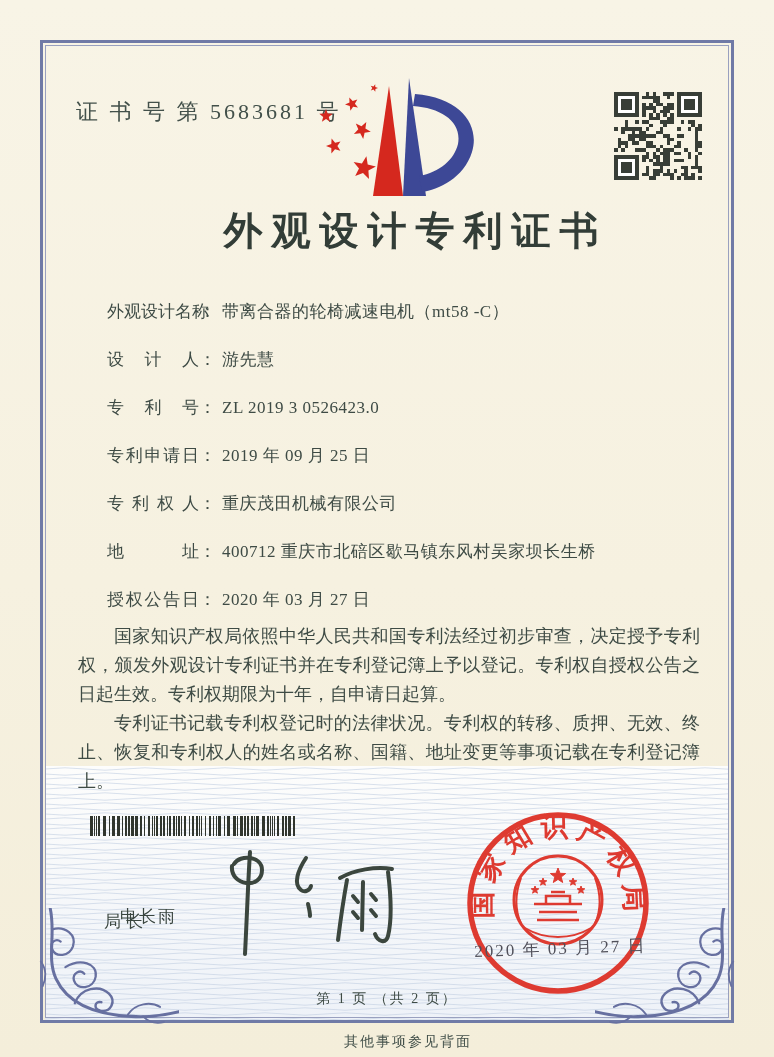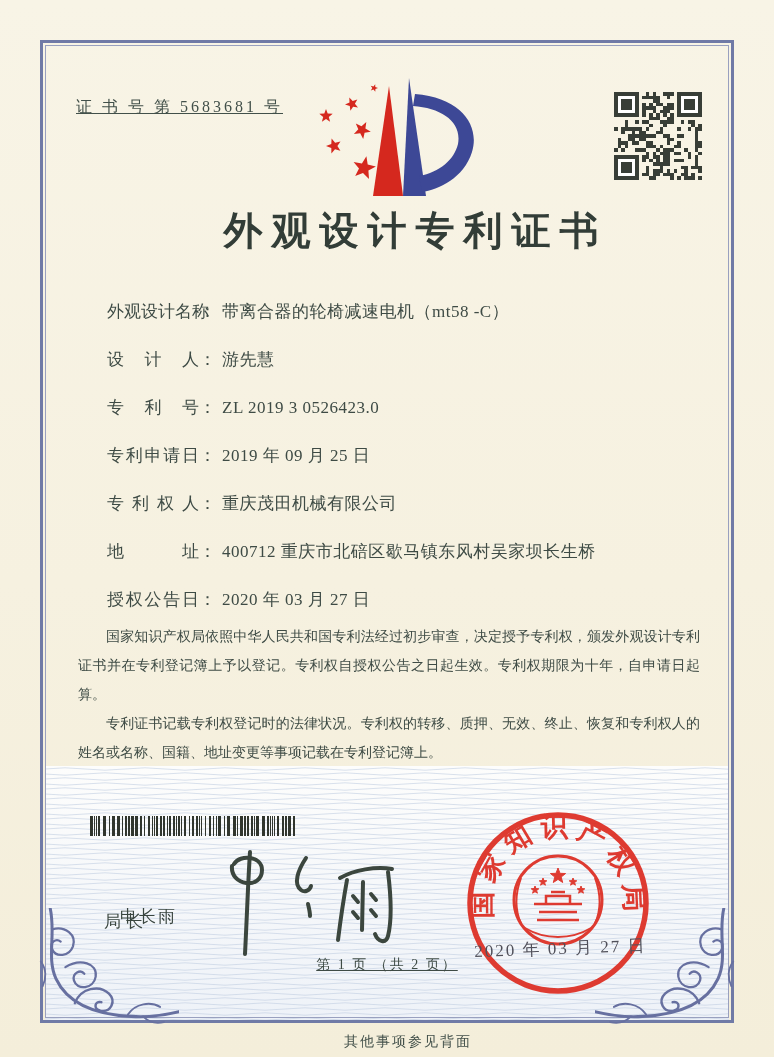--- a/index.html
+++ b/index.html
@@ -8,50 +8,50 @@
         background:linear-gradient(180deg,#f8f4e6 0%,#f6f1e0 55%,#f4eeda 100%);}
   .frame{position:absolute;left:40px;top:40px;width:688px;height:977px;
          border:3px solid #707aa6;z-index:3;pointer-events:none;}
   .frame-inner{position:absolute;inset:2px;border:1px solid #99a0bf;}
   .panel{position:absolute;left:45px;top:766px;width:684px;height:256px;
          background:linear-gradient(180deg,#fdfdfc,#eef2f8);z-index:1;}
   .panel svg{position:absolute;left:0;top:0;}
   .flourish{position:absolute;top:908px;width:142px;height:124px;z-index:4;}
   .fl-left{left:37px;}
   .fl-right{left:595px;transform:scaleX(-1);}
-  .cert-no{position:absolute;left:76px;top:97px;font-size:16px;letter-spacing:3px;
-           color:#42504a;z-index:5;text-decoration:underline;}
+  .cert-no{position:absolute;left:76px;top:97px;font-size:22px;letter-spacing:3px;
+           color:#42504a;z-index:5;}
   .logo{position:absolute;left:312px;top:64px;width:165px;height:142px;z-index:5;}
   .qr{position:absolute;left:614px;top:92px;width:88px;height:88px;z-index:5;}
   .title{position:absolute;left:0;right:0;top:204px;margin:0;text-align:center;
          font-size:39px;font-weight:700;letter-spacing:9px;text-indent:9px;
          color:#323d37;z-index:5;padding-left:48px;}
   .field-row{position:absolute;left:78px;width:630px;font-size:17px;color:#3e4b45;
              z-index:5;white-space:nowrap;margin-left:29px;}
   .flabel{display:inline-block;width:92px;text-align:justify;text-align-last:justify;}
   .fcolon{display:inline-block;margin-right:6px;}
   .fvalue{letter-spacing:0.5px;}
   .grant-no-group{position:absolute;left:252px;top:0;}
   .grant-no-group .flabel{width:auto;text-align-last:auto;}
-  .paras{position:absolute;left:78px;top:622px;width:622px;font-size:14px;
+  .paras{position:absolute;left:78px;top:622px;width:622px;font-size:18px;
          line-height:29px;text-align:justify;color:#3e4b45;z-index:5;}
   .paras p{margin:0;text-indent:2em;}
   .barcode{position:absolute;left:90px;top:816px;z-index:5;}
   .director-title{position:absolute;left:104px;top:910px;font-size:17px;
                   letter-spacing:5px;color:#39453f;z-index:5;}
   .director-name{position:absolute;left:120px;top:905px;font-size:17px;
                  letter-spacing:2px;color:#39453f;z-index:5;}
   .signature{position:absolute;left:200px;top:836px;width:228px;height:128px;z-index:5;}
   .seal{position:absolute;left:463px;top:808px;width:190px;height:190px;z-index:6;
         opacity:.93;}
   .seal-date{position:absolute;left:468px;top:937px;width:185px;text-align:center;
              font-size:17px;letter-spacing:2px;color:#50505a;z-index:7;
              transform:rotate(-2deg);}
-  .page-info{position:absolute;left:0;right:0;top:956px;text-align:center;
-             font-size:14px;letter-spacing:2px;color:#3e4b45;z-index:5;text-decoration:underline;}
+  .page-info{position:absolute;left:0;right:0;top:990px;text-align:center;
+             font-size:14px;letter-spacing:2px;color:#3e4b45;z-index:5;}
   .back-note{position:absolute;left:0;right:0;top:1033px;text-align:center;
              font-size:14px;letter-spacing:2px;color:#42504a;z-index:5;padding-left:42px;}
 </style>
 </head>
 <body>
 
 <div class="page">
 
   <div class="panel">
     <svg id="waves" width="684" height="256">

